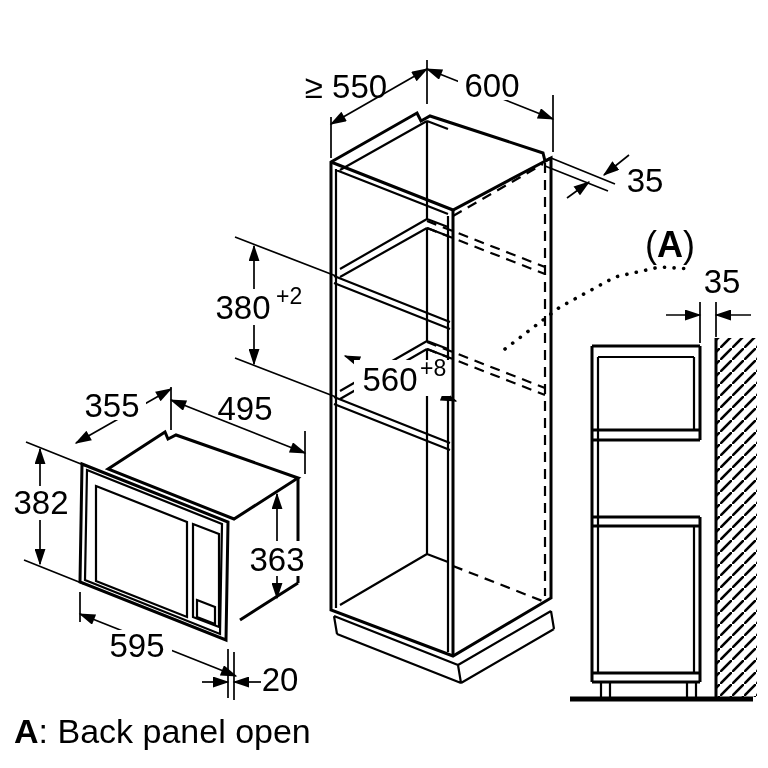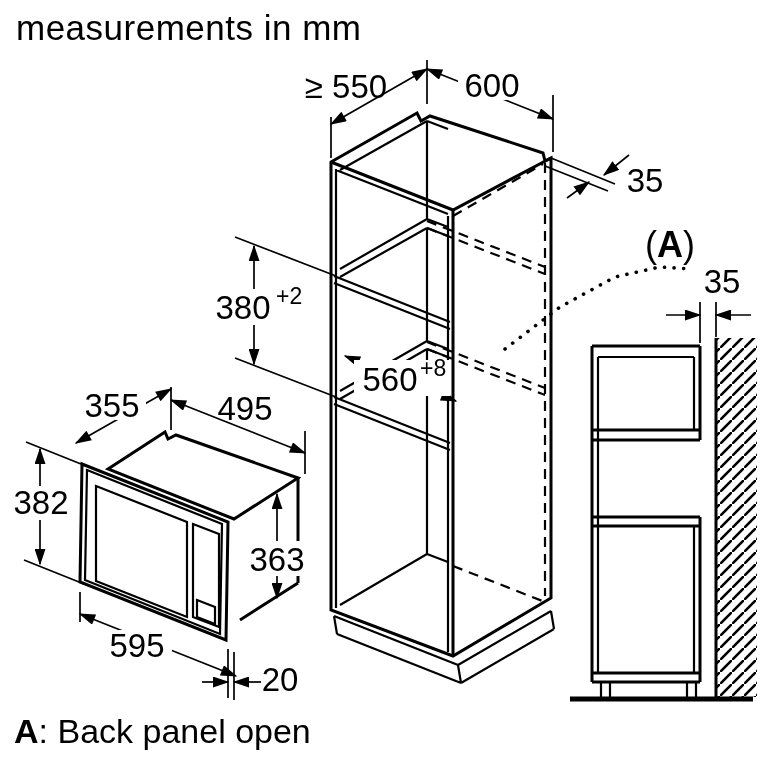--- a/index.html
+++ b/index.html
@@ -170,17 +170,16 @@
     </g>
 
     <g>
       <path class="ext" d="M700,302 L700,343 M716,302 L716,337"></path>
       <path class="arrline" d="M666,315 L700,315"></path>
       <path class="arrline" d="M751,315 L716,315"></path>
       <text class="dim" x="722" y="293" text-anchor="middle">35</text>
     </g>
   </svg>
 
-  <div class="title">measurements in mm</div>
 
   <div class="footnote"><span class="key">A</span><span>: Back panel open</span></div>
 
 </div>
 
 </body></html>

